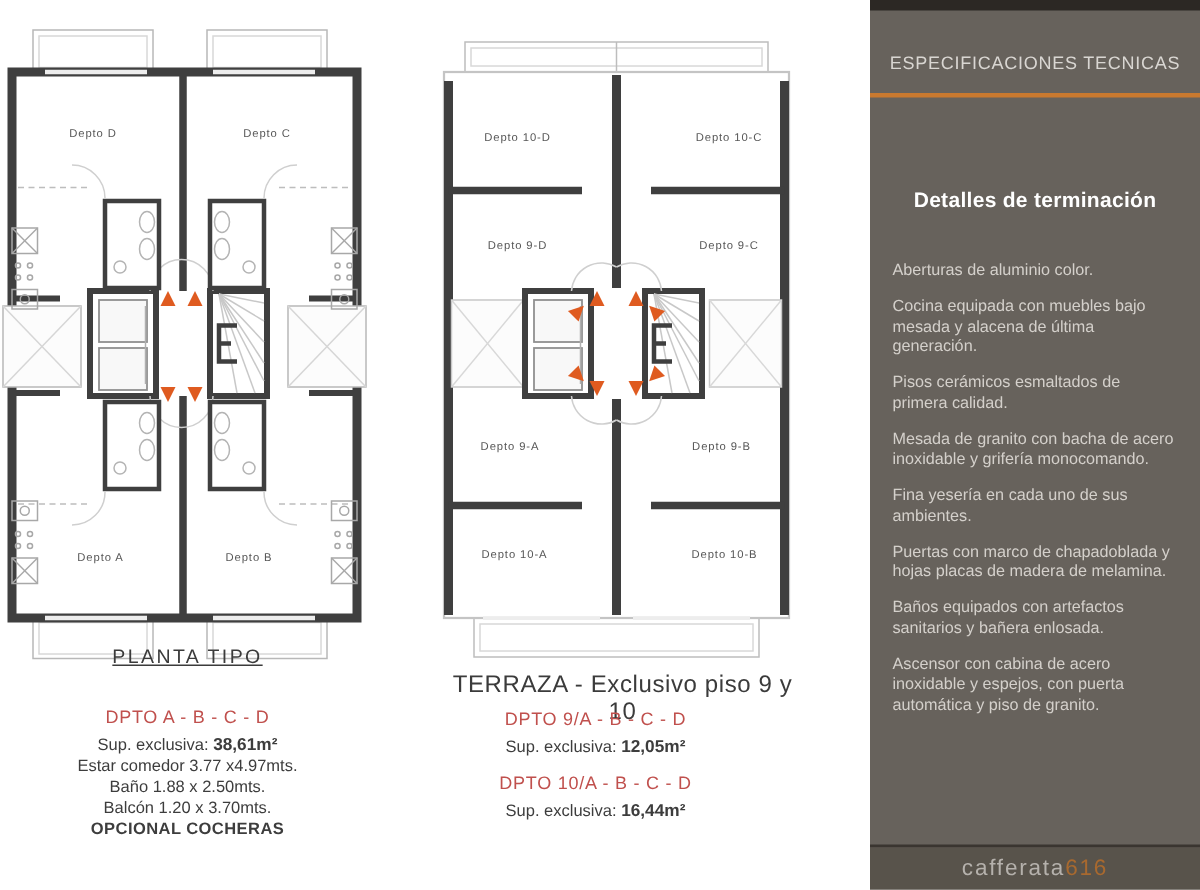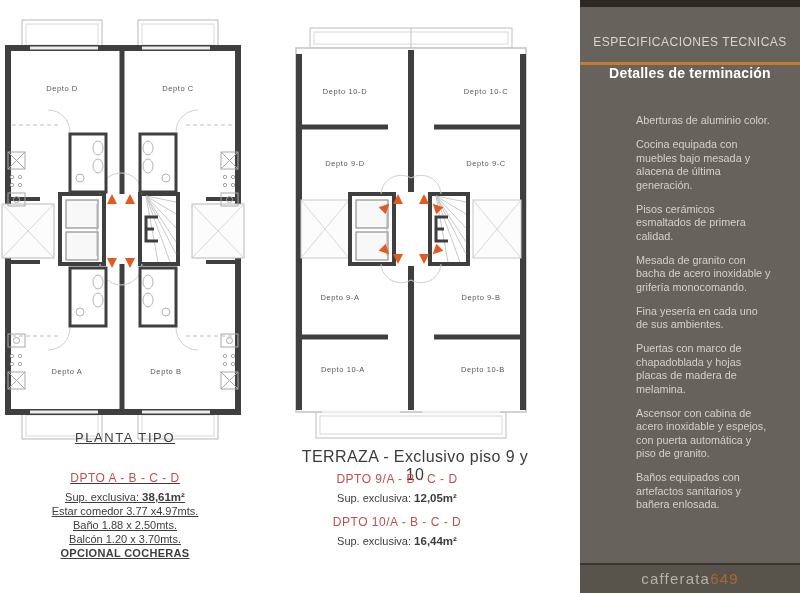--- a/index.html
+++ b/index.html
@@ -9,34 +9,34 @@
     -webkit-font-smoothing:antialiased;
   }
   .plan-svg{position:absolute;top:0;}
   #plan1{left:0;}
   #plan2{left:288px;}
   .room-label{font-size:7.5px;fill:#575757;letter-spacing:.6px;text-anchor:middle;}
   .plan-caption{position:absolute;text-align:center;color:#3b3b3b;}
   #caption1{left:10px;top:430px;width:230px;font-size:13px;letter-spacing:1.6px;text-decoration:underline;}
   #caption2{left:293px;top:448px;width:244px;font-size:16px;letter-spacing:.4px;}
   .details{position:absolute;text-align:center;color:#3d3d3d;font-size:11px;line-height:14px;}
-  #details1{left:15px;top:471px;width:220px;text-decoration:underline;}
+  #details1{left:15px;top:471px;width:220px;}
   #details2{left:275px;top:472px;width:244px;}
   .dpto-title{color:#c0504d;font-size:12px;letter-spacing:.5px;margin-bottom:5px;}
   .sup-line b{font-size:11.5px;}
   .detail-line{margin-top:0;}
   .detail-footer{font-weight:bold;letter-spacing:.3px;}
   .mt10{margin-top:10px;}
   
   .panel{position:absolute;left:580px;top:0;width:220px;height:593px;background:#67625c;}
   .panel-topbar{height:7px;background:#2c2824;}
   .panel-header{padding-top:28px;text-align:center;color:#d9d6d2;font-size:12px;letter-spacing:.5px;}
   .panel-rule{margin-top:13px;height:3px;background:#c9792f;}
-  .panel-title{text-align:center;color:#ffffff;font-weight:bold;font-size:14px;letter-spacing:.2px;}
-  .panel-items{margin-top:33px;padding:0 28px;margin-left:28px;}
+  .panel-title{margin-top:60px;text-align:center;color:#ffffff;font-weight:bold;font-size:14px;letter-spacing:.2px;}
+  .panel-items{margin-top:33px;padding:0 15px;}
   .panel-item{color:#d4d0cb;font-size:10.8px;line-height:13.5px;margin:0 0 10.5px 0;}
   .panel-footer{position:absolute;left:0;bottom:0;width:100%;}
   .panel-divider{height:2px;background:#3a3530;}
   .panel-logo{height:28px;background:#58534b;text-align:center;line-height:28px;
               font-size:15px;letter-spacing:1.2px;color:#b5b1ac;}
   .panel-logo .num{color:#a8692f;}
 </style>
 </head>
 <body>
 
@@ -315,20 +315,20 @@
   <div class="panel-header">ESPECIFICACIONES TECNICAS</div>
   <div class="panel-rule"></div>
   <div class="panel-title">Detalles de terminación</div>
   <div class="panel-items">
     <p class="panel-item">Aberturas de aluminio color.</p>
     <p class="panel-item">Cocina equipada con muebles bajo mesada y alacena de última generación.</p>
     <p class="panel-item">Pisos cerámicos esmaltados de primera calidad.</p>
     <p class="panel-item">Mesada de granito con bacha de acero inoxidable y grifería monocomando.</p>
     <p class="panel-item">Fina yesería en cada uno de sus ambientes.</p>
     <p class="panel-item">Puertas con marco de chapadoblada y hojas placas de madera de melamina.</p>
+    <p class="panel-item">Baños equipados con artefactos sanitarios y bañera enlosada.</p>
     <p class="panel-item">Ascensor con cabina de acero inoxidable y espejos, con puerta automática y piso de granito.</p>
-    <p class="panel-item">Baños equipados con artefactos sanitarios y bañera enlosada.</p>
   </div>
   <div class="panel-footer">
     <div class="panel-divider"></div>
-    <div class="panel-logo"><span>cafferata</span><span class="num">649</span></div>
+    <div class="panel-logo"><span>cafferata</span><span class="num">616</span></div>
   </div>
 </div>
 
 </body></html>

